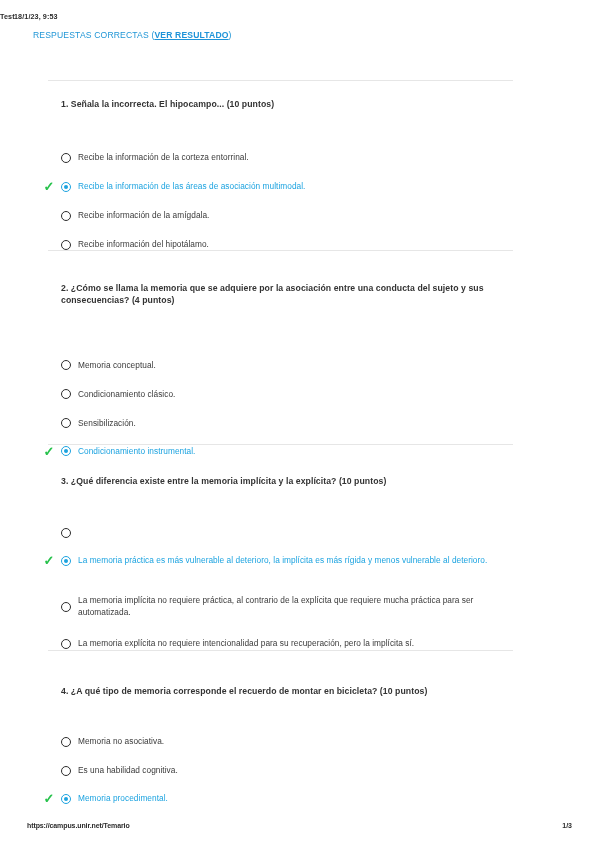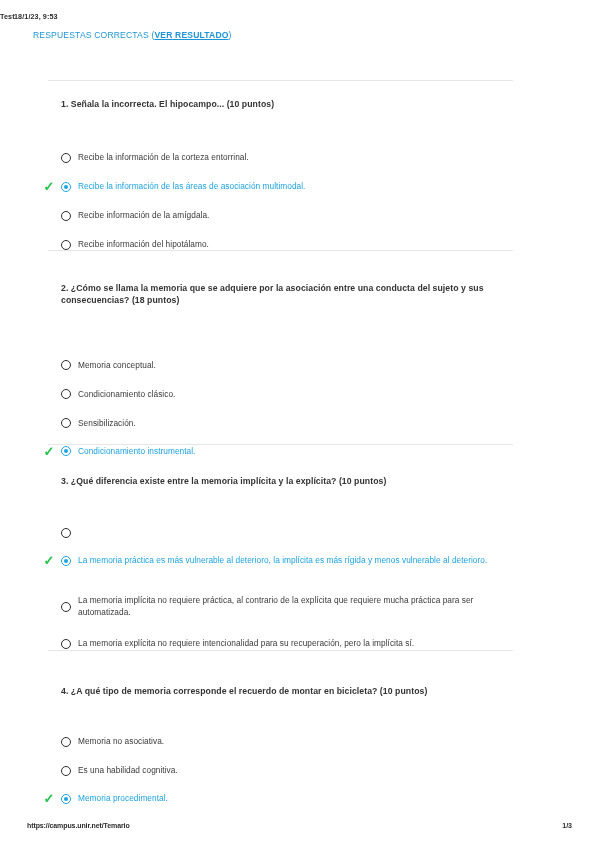--- a/index.html
+++ b/index.html
@@ -215,21 +215,21 @@
             <span class="opt-text">Recibe información de la amígdala.</span>
           </li>
           <li class="option-row" style="position: absolute; left: 0px; right: 0px; top: 121px;">
             <span class="radio"></span>
             <span class="opt-text">Recibe información del hipotálamo.</span>
           </li>
         </ul>
       </div>
       <div class="divider" style="position: absolute; left: 48px; right: 14px; top: 220px;"></div>
       <div class="question-block" style="position: absolute; left: 0px; right: 0px; top: 252px;">
-        <div class="q-title">2. ¿Cómo se llama la memoria que se adquiere por la asociación entre una conducta del sujeto y sus consecuencias? (18 puntos)</div>
+        <div class="q-title">2. ¿Cómo se llama la memoria que se adquiere por la asociación entre una conducta del sujeto y sus consecuencias? (4 puntos)</div>
         <ul class="options" style="position: relative; margin-top: 6px;">
           <li class="option-row" style="position: absolute; left: 0px; right: 0px; top: 45px;">
             <span class="radio"></span>
             <span class="opt-text">Memoria conceptual.</span>
           </li>
           <li class="option-row" style="position: absolute; left: 0px; right: 0px; top: 74px;">
             <span class="radio"></span>
             <span class="opt-text">Condicionamiento clásico.</span>
           </li>
           <li class="option-row" style="position: absolute; left: 0px; right: 0px; top: 103px;">

